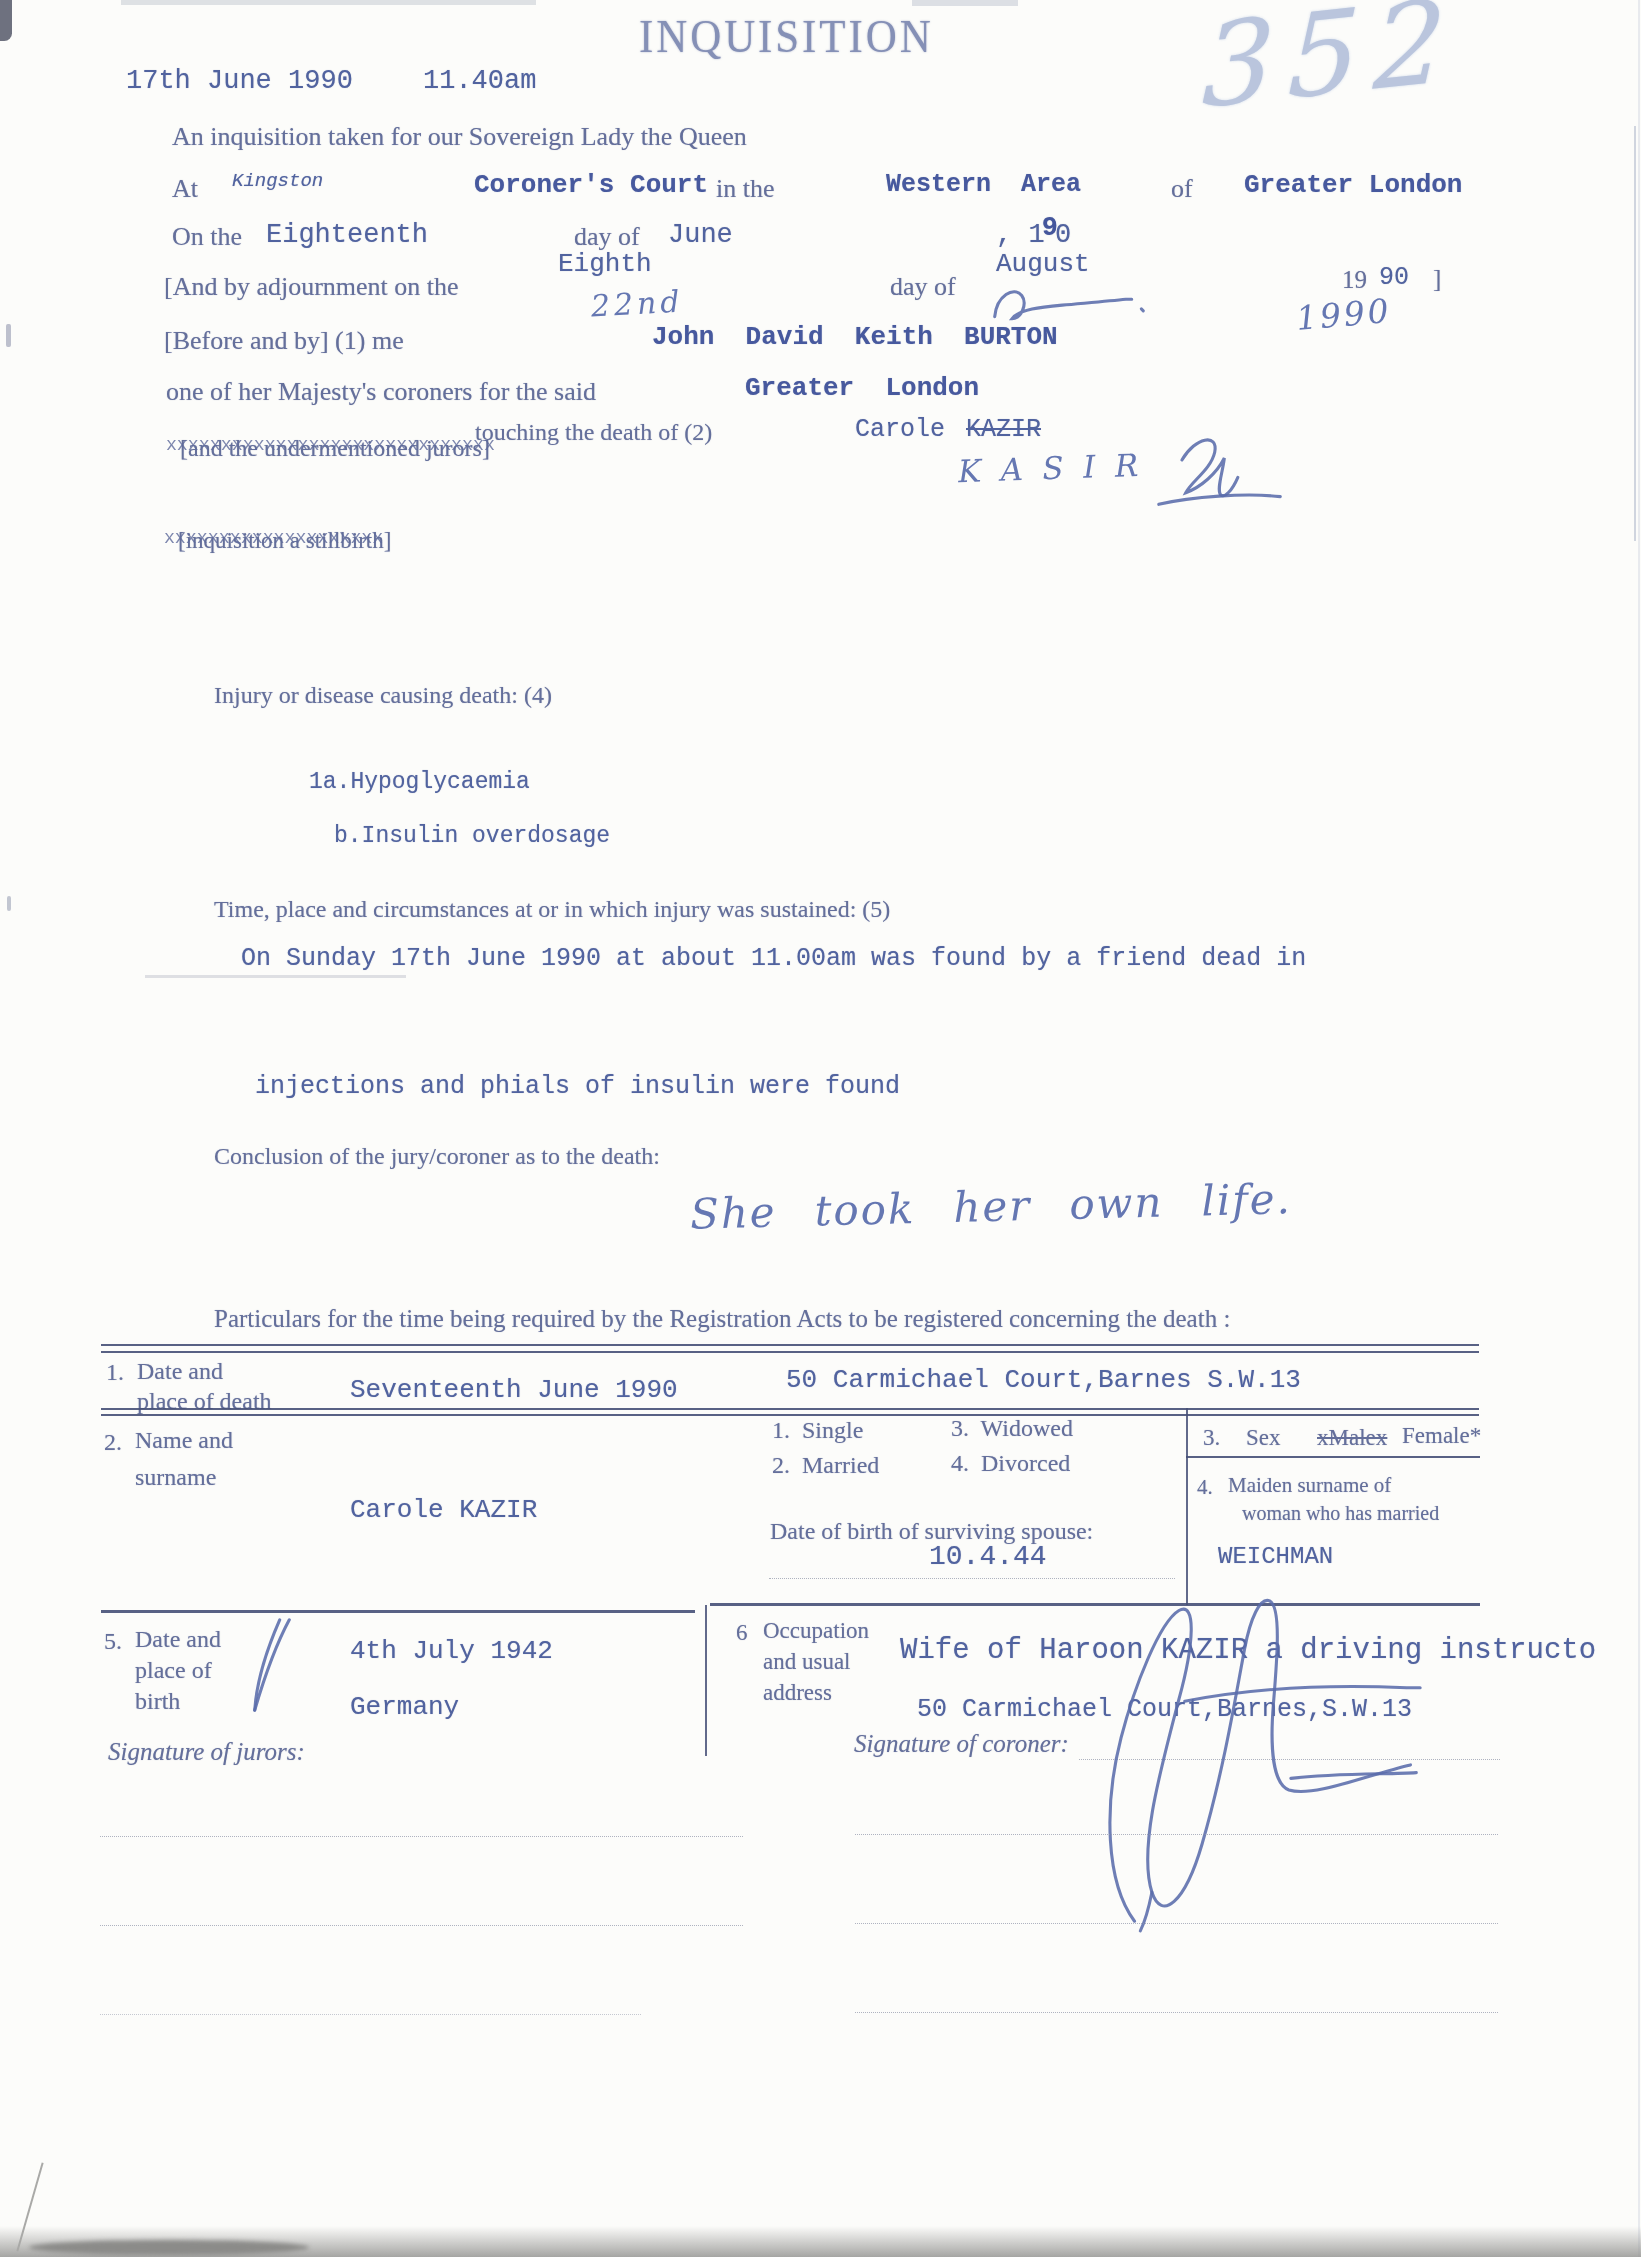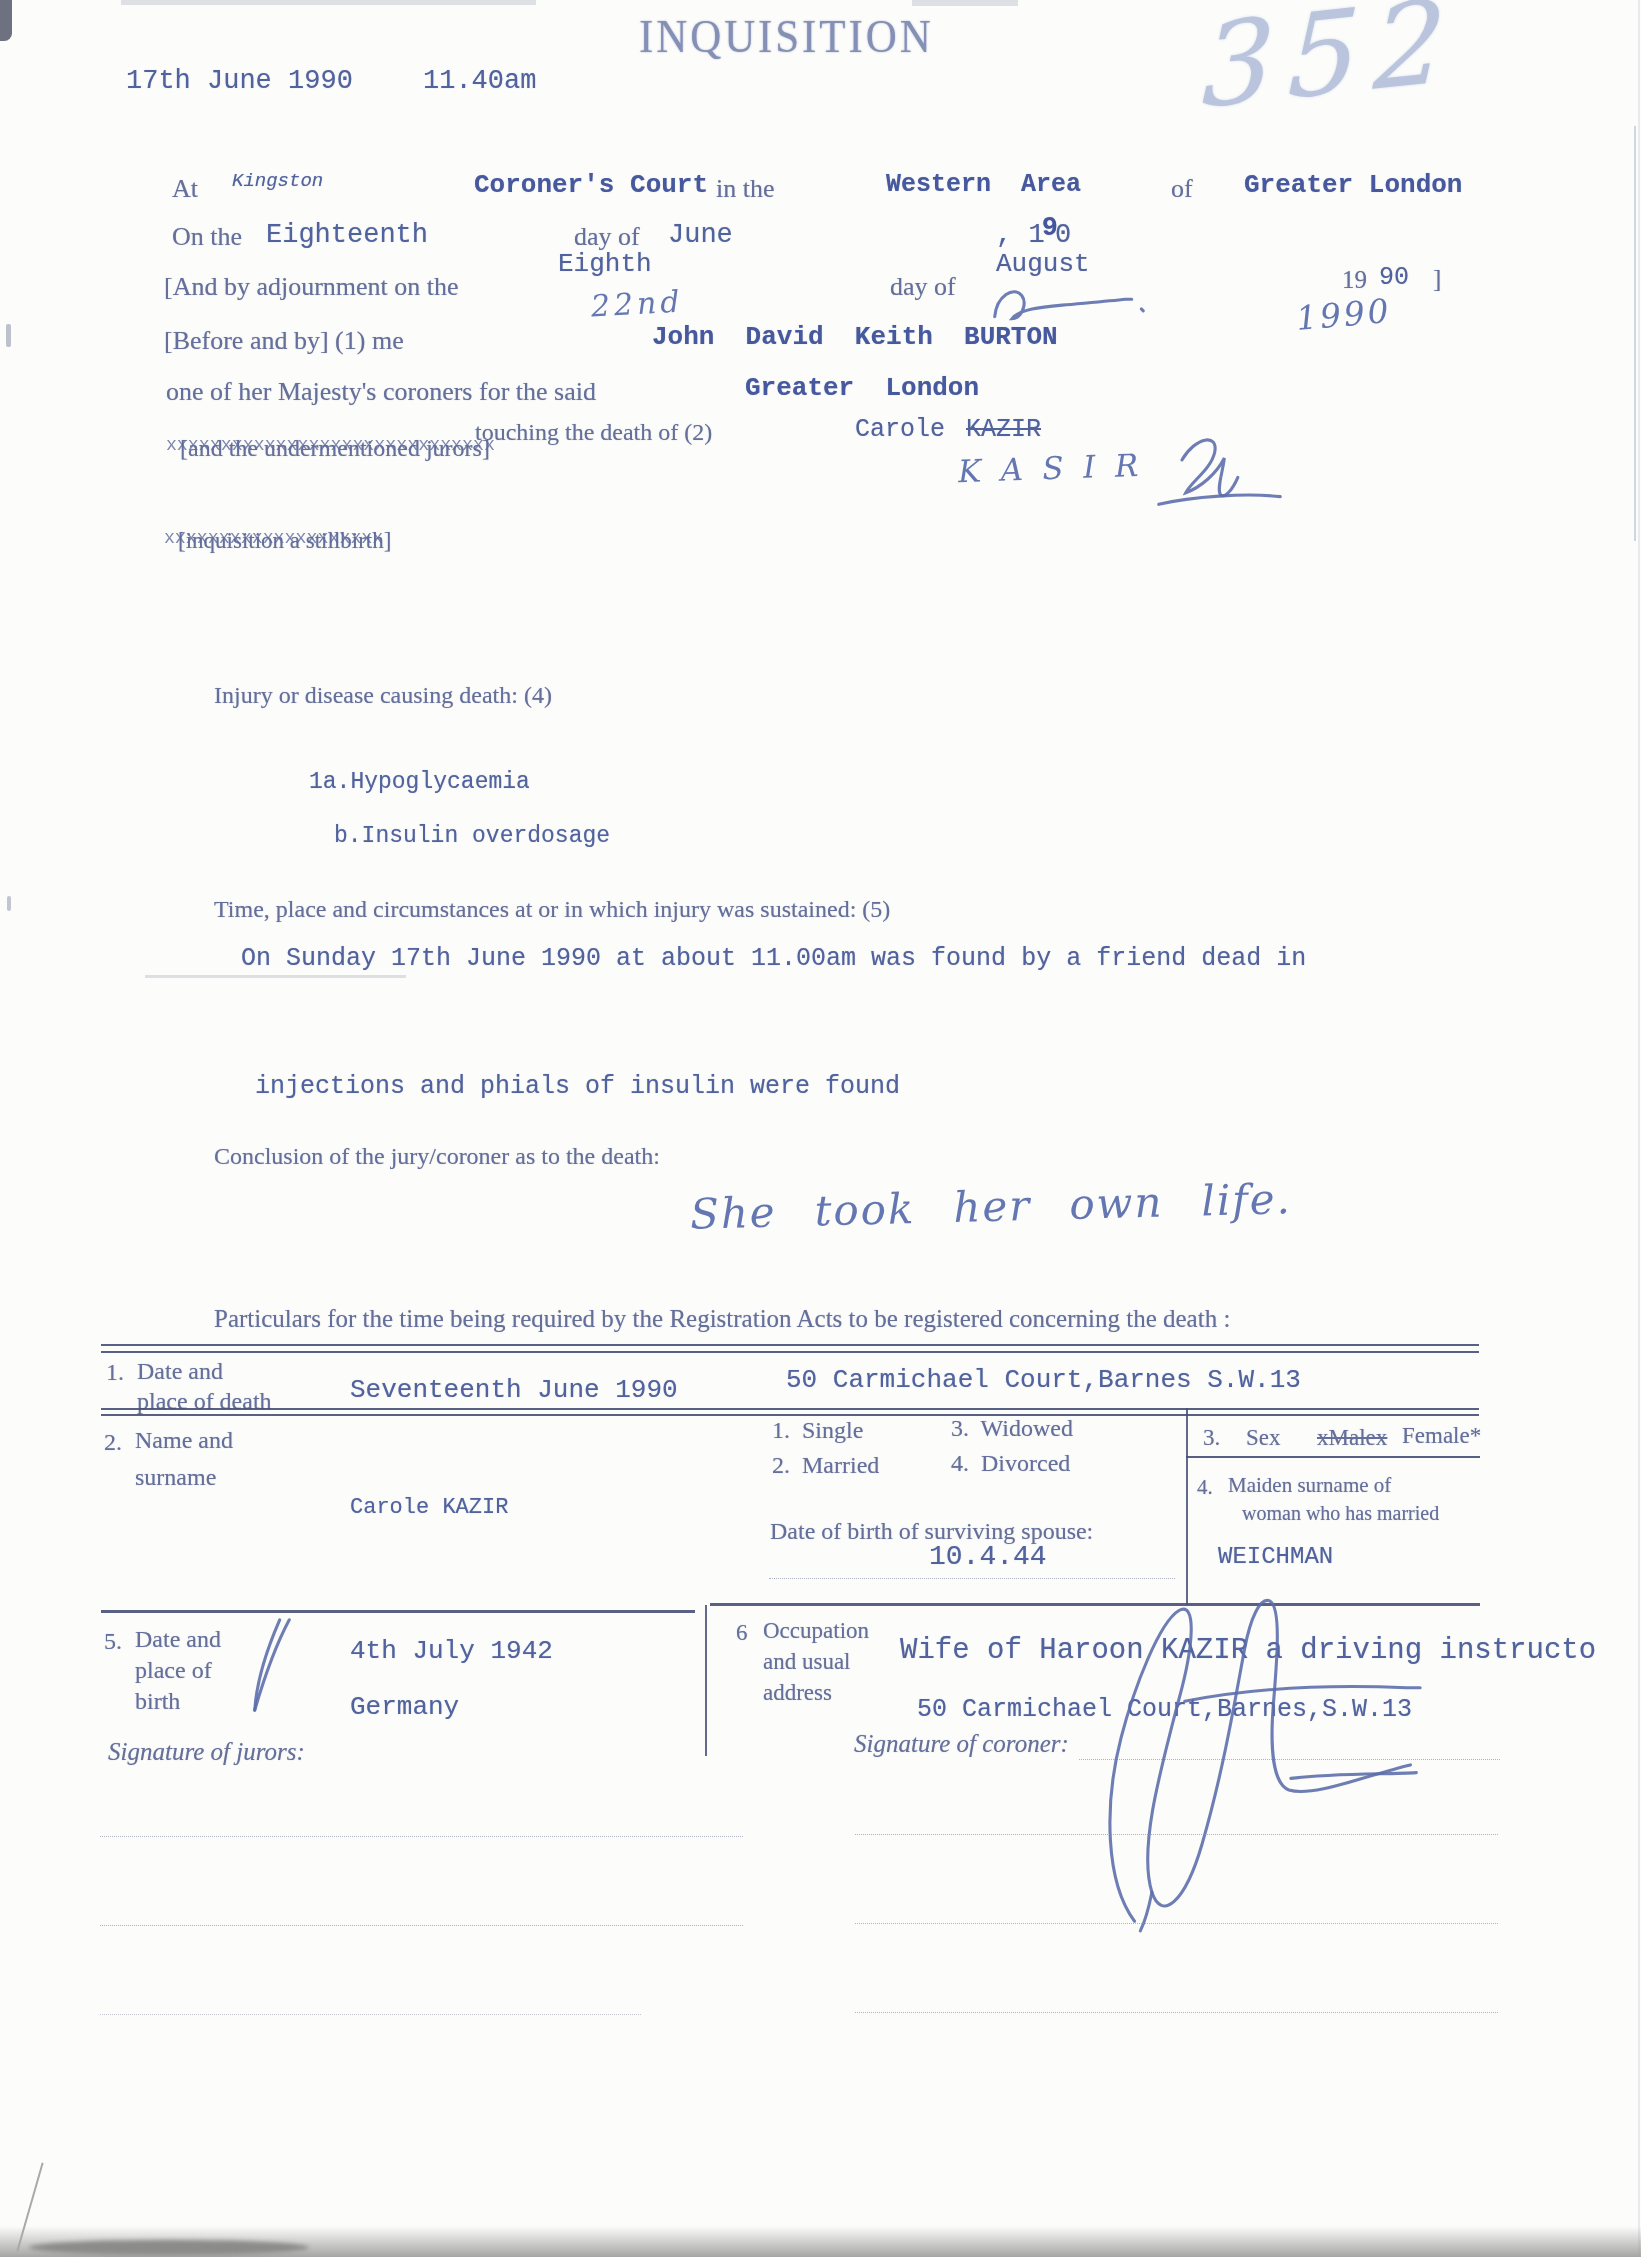--- a/index.html
+++ b/index.html
@@ -40,20 +40,21 @@
   <div class="abs" style="left:6.8px;top:896px;width:3.9px;height:15.4px;background:#7d84a0;opacity:.45;border-radius:1.9px;"></div>
   <div class="abs" style="left:0;top:2226px;width:1641px;height:31px;background:linear-gradient(to bottom, rgba(175,175,173,0), rgba(150,150,148,.85));"></div>
   <div class="abs" style="left:29px;top:2240px;width:280px;height:15.4px;background:#8b8b89;border-radius:50%;filter:blur(1.9px);"></div>
   <div class="abs" style="left:29px;top:2161px;width:1.9px;height:92px;background:#a9a9a7;transform:rotate(16deg);"></div>
 
   <div class="abs title" style="left:639px;top:11.6px;font-size:43px;">INQUISITION</div>
   <div class="abs pagenum" style="left:1202px;top:-13.5px;font-size:114px;">352</div>
   <div class="abs type" style="left:126px;top:66px;font-size:27px;">17th June 1990</div>
   <div class="abs type" style="left:423px;top:66px;font-size:27px;">11.40am</div>
 
+  <div class="abs print" style="left:172px;top:122px;font-size:26px;">An inquisition taken for our Sovereign Lady the Queen</div>
 
   <div class="abs print" style="left:172px;top:174px;font-size:26px;">At</div>
   <div class="abs type" style="left:232px;top:170px;font-size:19px;font-style:italic;">Kingston</div>
   <div class="abs type tb" style="left:474px;top:170px;font-size:26px;">Coroner's Court</div>
   <div class="abs print" style="left:716px;top:174px;font-size:26px;">in the</div>
   <div class="abs type tb" style="left:886px;top:170px;font-size:25px;">Western  Area</div>
   <div class="abs print" style="left:1171px;top:174px;font-size:26px;">of</div>
   <div class="abs type tb" style="left:1244px;top:170px;font-size:26px;">Greater London</div>
 
   <div class="abs print" style="left:172px;top:222px;font-size:26px;">On the</div>
@@ -122,21 +123,21 @@
   <div class="abs print" style="left:137px;top:1388px;font-size:24px;">place of death</div>
   <div class="abs type" style="left:350px;top:1375px;font-size:26px;">Seventeenth June 1990</div>
   <div class="abs type" style="left:786px;top:1365px;font-size:26px;">50 Carmichael Court,Barnes S.W.13</div>
 
   <div class="hr" style="left:101px;top:1408px;width:1378px;"></div>
   <div class="hr" style="left:101px;top:1414px;width:1378px;"></div>
 
   <div class="abs print" style="left:104px;top:1429px;font-size:24px;">2.</div>
   <div class="abs print" style="left:135px;top:1427px;font-size:24px;">Name and</div>
   <div class="abs print" style="left:135px;top:1464px;font-size:24px;">surname</div>
-  <div class="abs type" style="left:350px;top:1495px;font-size:22px;text-align:right;">Carole KAZIR</div>
+  <div class="abs type" style="left:350px;top:1495px;font-size:26px;text-align:right;">Carole KAZIR</div>
 
   <div class="abs print" style="left:772px;top:1417px;font-size:24px;">1.  Single</div>
   <div class="abs print" style="left:951px;top:1415px;font-size:24px;">3.  Widowed</div>
   <div class="abs print" style="left:772px;top:1452px;font-size:24px;">2.  Married</div>
   <div class="abs print" style="left:951px;top:1450px;font-size:24px;">4.  Divorced</div>
   <div class="abs print" style="left:770px;top:1518px;font-size:24px;">Date of birth of surviving spouse:</div>
   <div class="abs type" style="left:929px;top:1541px;font-size:28px;">10.4.44</div>
   <div class="dots" style="left:769px;top:1578px;width:406px;"></div>
 
   <div class="vr" style="left:1186px;top:1408px;height:197px;"></div>

